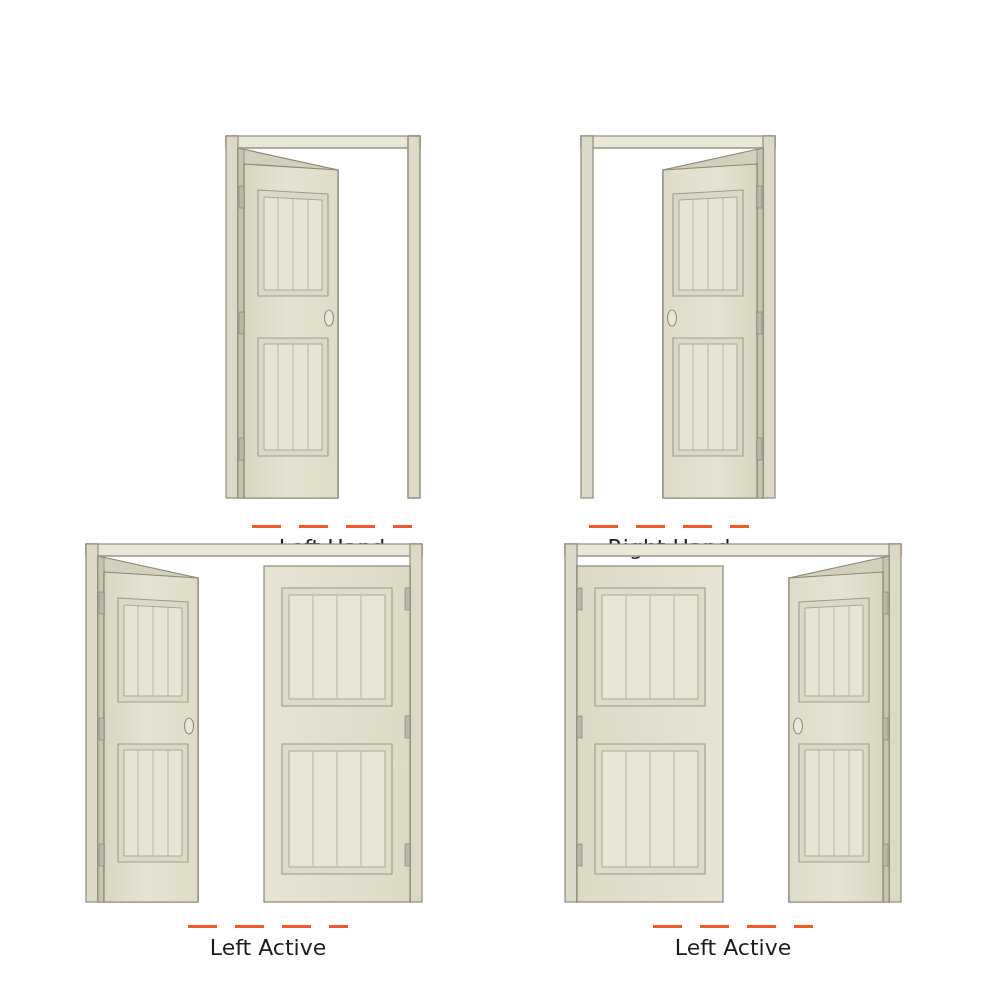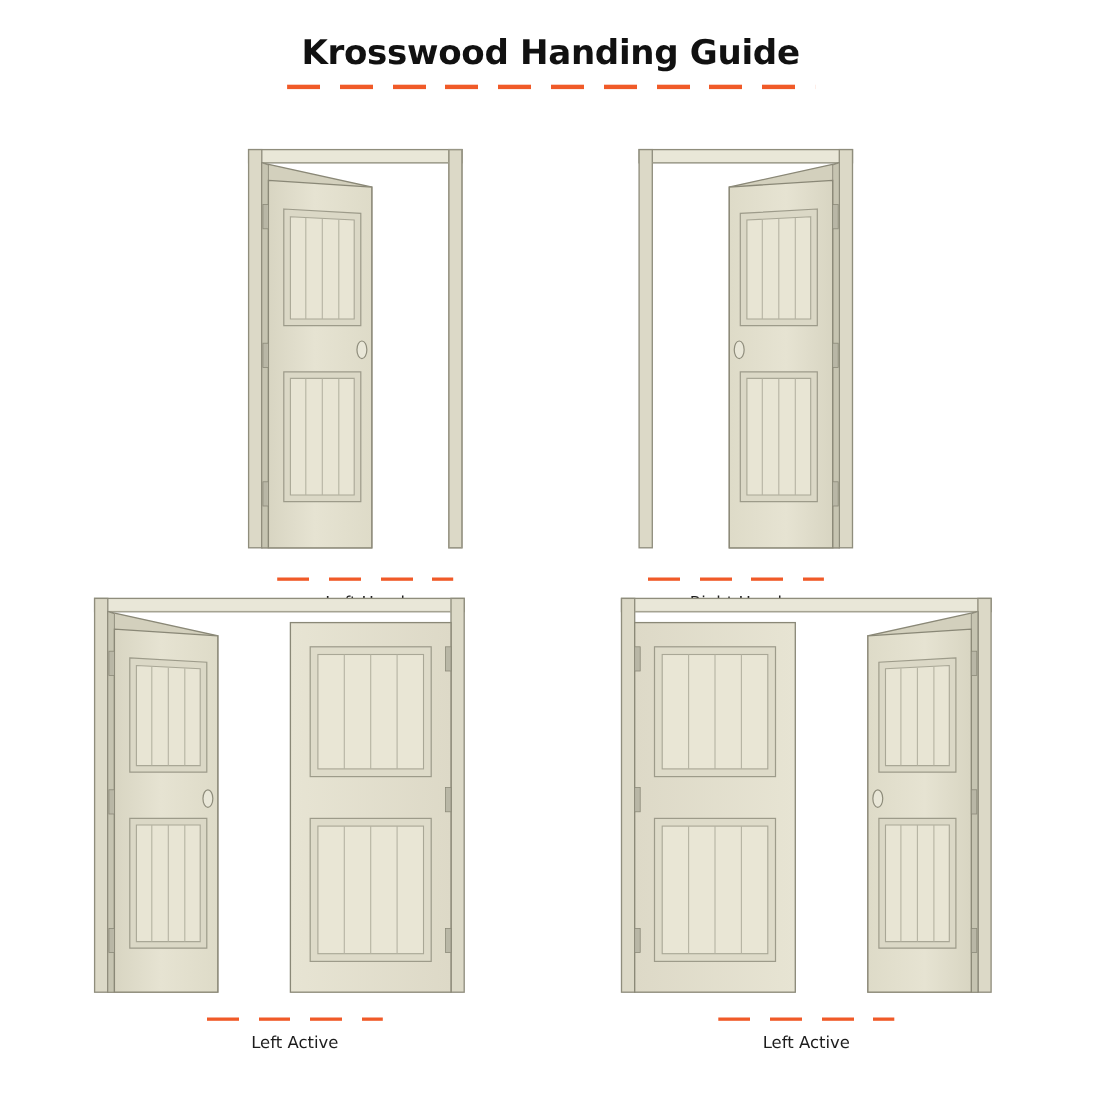--- a/index.html
+++ b/index.html
@@ -56,37 +56,33 @@
   }
 
   
   .fig {
     position: absolute;
   }
   .fig svg { display: block; }
 
   .caption {
     text-align: center;
-    font-size: 15px;
+    font-size: 22px;
     color: #1c1c1c;
     font-family: "DejaVu Sans", sans-serif;
     margin-top: 7px;
     line-height: 26px;
   }
   .cap-wrap { width: 100%; }
 </style>
 </head>
 <body>
 
 <div class="page">
 
-  <div class="title-block">
-    <div class="title-text">Krosswood Handing Guide</div>
-    <div class="dash-rule"></div>
-  </div>
 
   <div class="fig" style="left:196px; top:126px; width:272px;">
     <svg width="272" height="390" viewBox="0 0 272 390">
       <defs>
         <linearGradient id="lhFace" x1="0" y1="0" x2="1" y2="0">
           <stop offset="0%" stop-color="#d8d5c2"></stop>
           <stop offset="45%" stop-color="#e6e3d2"></stop>
           <stop offset="100%" stop-color="#dedbc8"></stop>
         </linearGradient>
       </defs>

